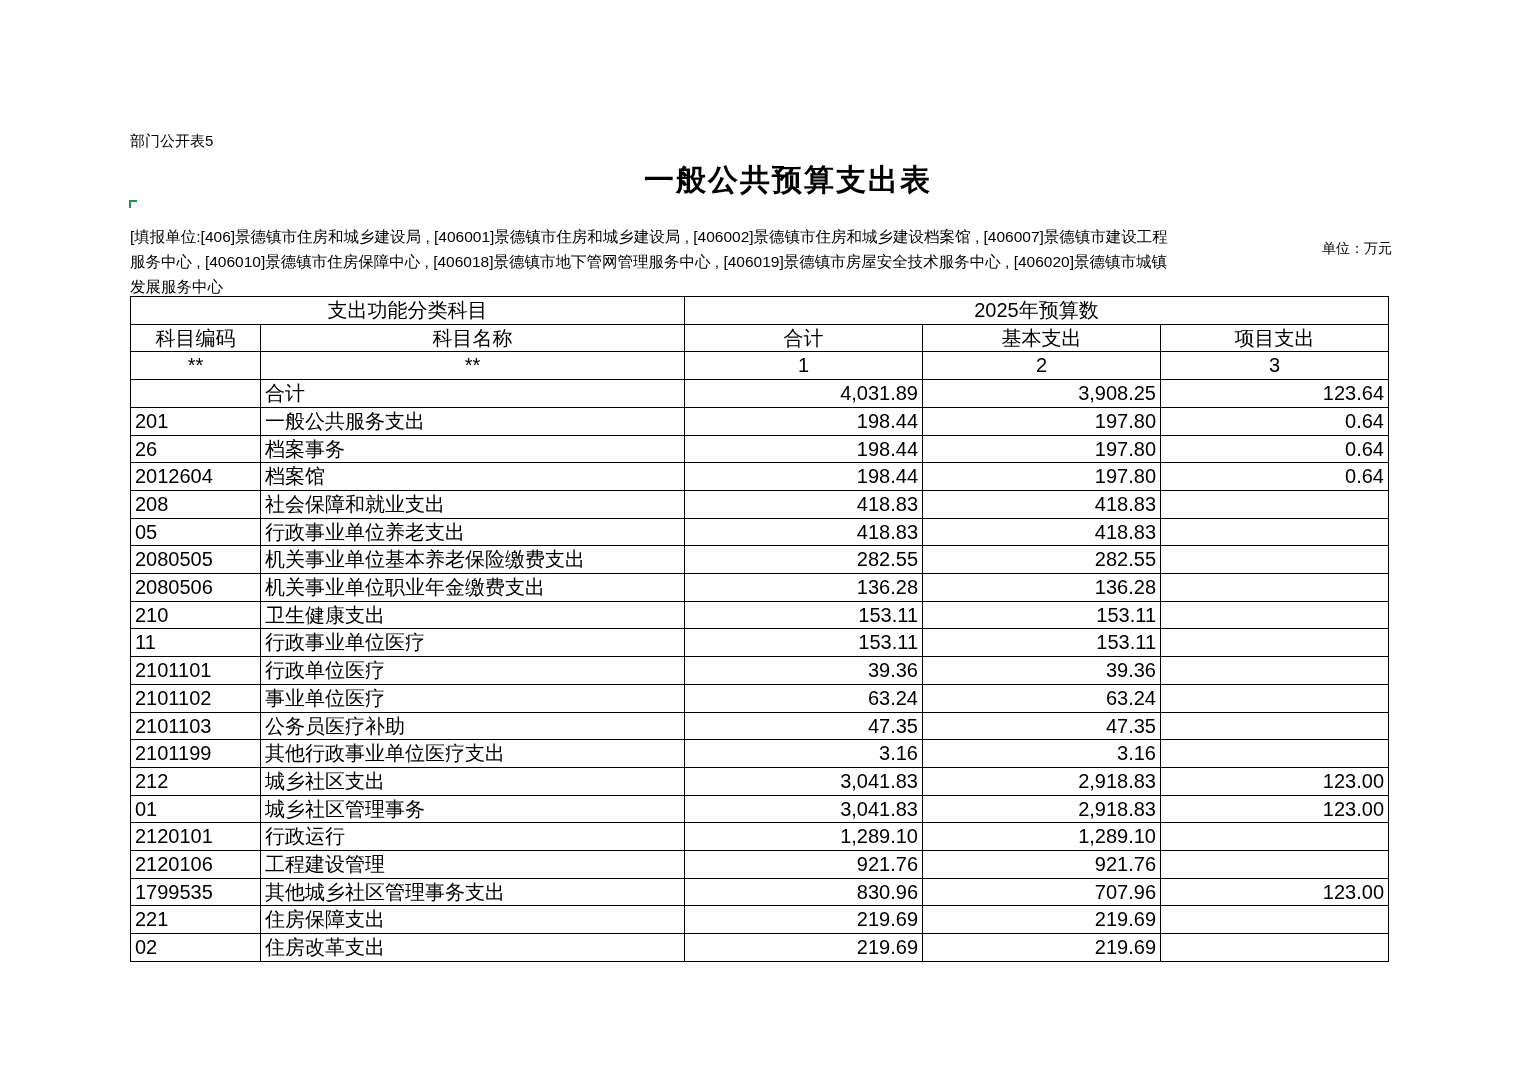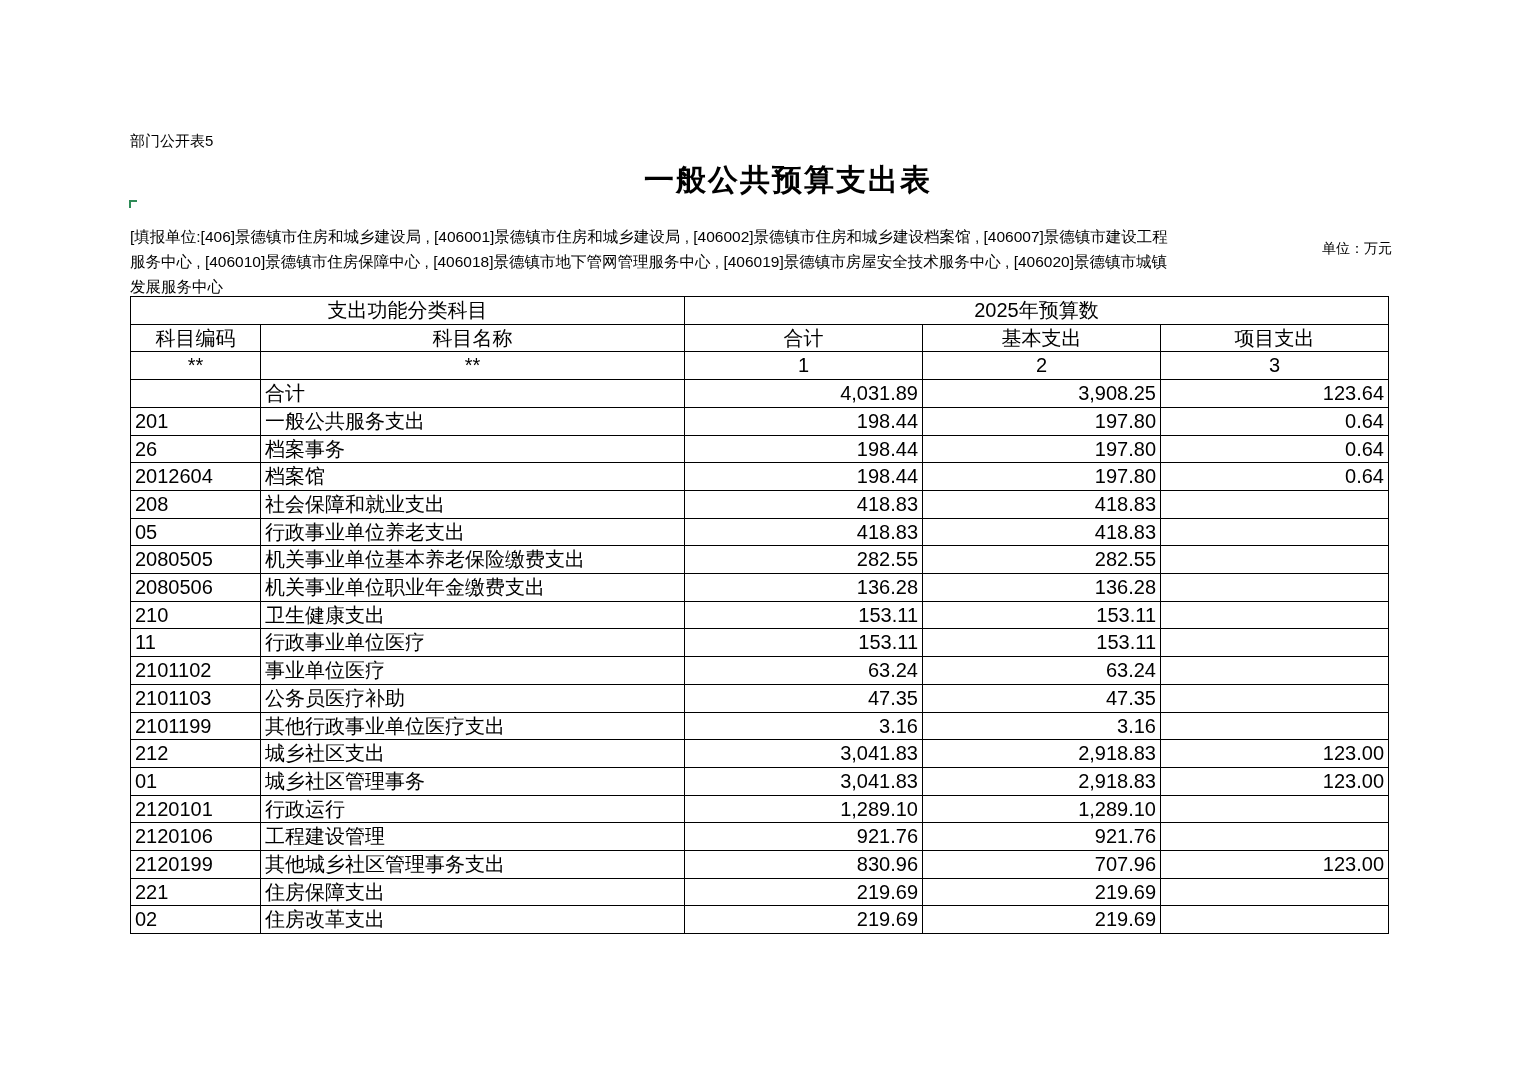--- a/index.html
+++ b/index.html
@@ -211,20 +211,27 @@
           <td class="rgt"></td>
         </tr>
         <tr>
           <td class="code-lvl1">11</td>
           <td class="lft lvl1">行政事业单位医疗</td>
           <td class="rgt">153.11</td>
           <td class="rgt">153.11</td>
           <td class="rgt"></td>
         </tr>
         <tr>
+          <td class="code-lvl2">2101101</td>
+          <td class="lft lvl2">行政单位医疗</td>
+          <td class="rgt">39.36</td>
+          <td class="rgt">39.36</td>
+          <td class="rgt"></td>
+        </tr>
+        <tr>
           <td class="code-lvl2">2101102</td>
           <td class="lft lvl2">事业单位医疗</td>
           <td class="rgt">63.24</td>
           <td class="rgt">63.24</td>
           <td class="rgt"></td>
         </tr>
         <tr>
           <td class="code-lvl2">2101103</td>
           <td class="lft lvl2">公务员医疗补助</td>
           <td class="rgt">47.35</td>
@@ -260,21 +267,21 @@
           <td class="rgt"></td>
         </tr>
         <tr>
           <td class="code-lvl2">2120106</td>
           <td class="lft lvl2">工程建设管理</td>
           <td class="rgt">921.76</td>
           <td class="rgt">921.76</td>
           <td class="rgt"></td>
         </tr>
         <tr>
-          <td class="code-lvl2">2120199</td>
+          <td class="code-lvl2">1799535</td>
           <td class="lft lvl2">其他城乡社区管理事务支出</td>
           <td class="rgt">830.96</td>
           <td class="rgt">707.96</td>
           <td class="rgt">123.00</td>
         </tr>
         <tr>
           <td class="code-lvl0">221</td>
           <td class="lft lvl0">住房保障支出</td>
           <td class="rgt">219.69</td>
           <td class="rgt">219.69</td>

